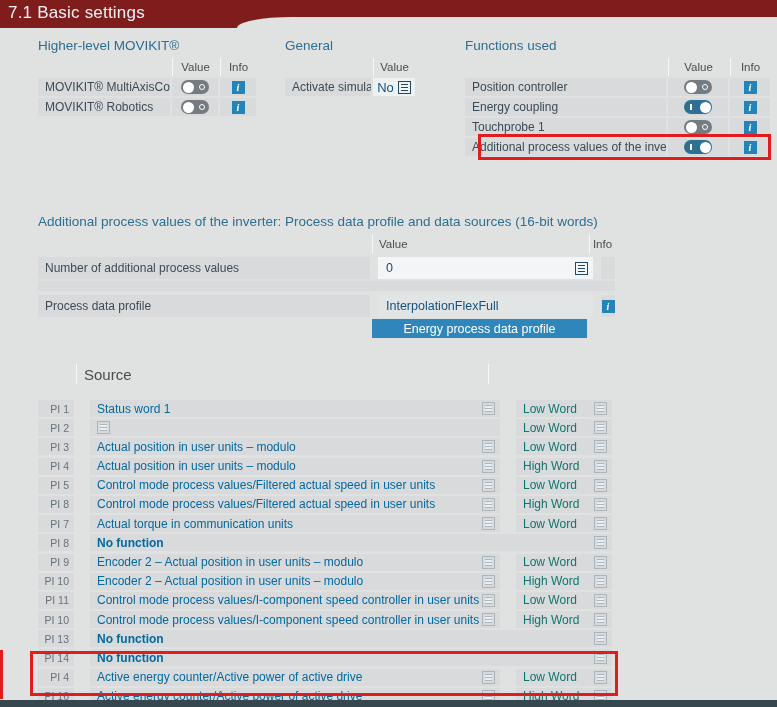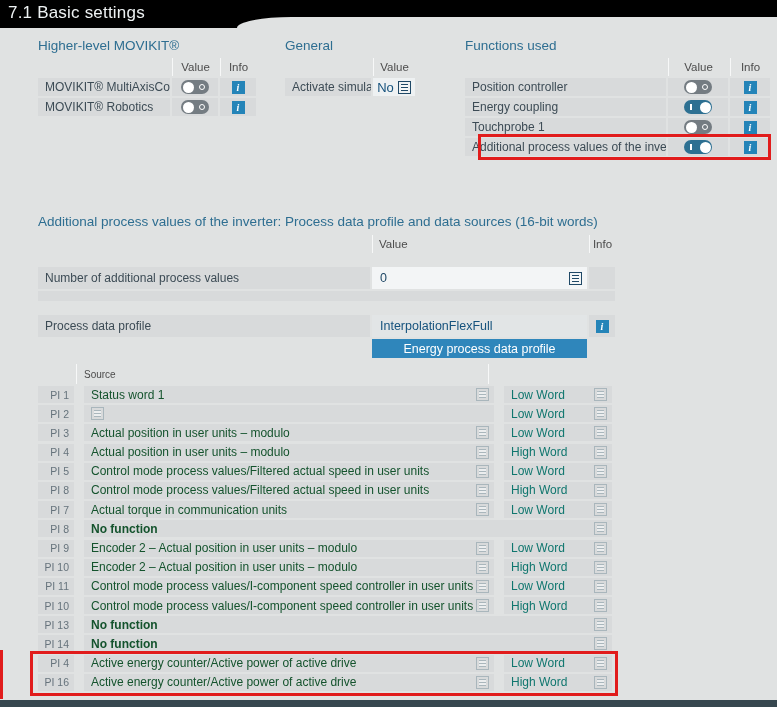--- a/index.html
+++ b/index.html
@@ -1,19 +1,19 @@
 <!DOCTYPE html>
 <html><head>
 <meta charset="utf-8">
 <style>
   html,body{margin:0;padding:0;background:#c8cccd;font-family:"Liberation Sans",sans-serif;}
   .canvas{position:relative;width:777px;height:707px;background:#e0e2e2;overflow:hidden;}
 
   
-  .titlebar{position:absolute;left:0;top:0;width:777px;height:28px;background:#000000;}
+  .titlebar{position:absolute;left:0;top:0;width:777px;height:28px;background:#7f1d1d;}
   .titlebar-text{position:absolute;left:8px;top:3px;font-size:17px;color:#eef2f3;letter-spacing:.2px;}
   .titlebar-curve{position:absolute;left:237px;top:17px;right:0;height:11px;background:#e0e2e2;border-top-left-radius:55px 11px;}
   .bottombar{position:absolute;left:0;bottom:0;width:777px;height:7px;background:#37474f;}
 
   
   .sec-title{margin:0 0 5px 0;font-size:13.5px;font-weight:400;color:#2e6e91;}
   .cell{background:#d8dadb;display:flex;align-items:center;box-sizing:border-box;}
   .hdr .cell{background:transparent;color:#4c4c4c;font-size:11.5px;justify-content:center;}
   .hdr .c-value,.hdr .c-info,.hdr-line{border-left:1px solid #f7f8f8;}
   .t-row{display:flex;gap:2px;height:18px;margin-top:2px;}
@@ -46,46 +46,46 @@
   #panel-higher{left:38px;width:218px;}
   #panel-general{left:285px;width:130px;}
   #panel-functions{left:465px;width:305px;}
   #panel-higher .c-value{width:46px;} #panel-higher .c-info{width:36px;}
   #panel-general .c-value{width:42px;}
   #panel-functions .c-value{width:60px;} #panel-functions .c-info{width:40px;}
   .gen-val{background:#eef1f2;color:#15527d;font-size:13px;gap:4px;}
 
   
   .mid{position:absolute;left:38px;top:214px;width:577px;}
-  .m-row{display:flex;gap:2px;height:22px;margin-top:14px;}
+  .m-row{display:flex;gap:8px;height:22px;margin-top:4px;}
   .m-hdr{display:flex;gap:2px;height:18px;margin-top:6px;font-size:11.5px;color:#4c4c4c;}
   .m-label{width:332px;display:flex;align-items:center;padding-left:7px;box-sizing:border-box;
     color:#3c4b55;font-size:12px;white-space:nowrap;}
   .m-value{width:215px;display:flex;align-items:center;box-sizing:border-box;}
   .m-info{flex:1;display:flex;align-items:center;justify-content:center;}
   .cellbg{background:#d8dadb;}
   .input-cell{background:#f3f5f6;color:#1f4866;font-size:12.5px;padding:0 5px 0 8px;}
   .input-cell .m-val-text{flex:1;}
   .profile-cell{background:#e2e5e6;color:#15527d;font-size:12.5px;padding-left:8px;}
   .m-spacer{height:10px;margin-top:2px;}
   .m-btnrow{margin-top:2px;display:flex;}
   .apply-btn{margin-left:334px;width:215px;height:19px;border:none;background:#2f86bb;color:#fff;
     font-family:"Liberation Sans",sans-serif;font-size:12.5px;padding:0;cursor:pointer;}
 
   
   .pi{position:absolute;left:38px;top:364px;width:574px;}
-  .pi-hdr{display:flex;height:20px;margin-bottom:2px;font-size:10px;color:#4c4c4c;}
+  .pi-hdr{display:flex;height:20px;margin-bottom:16px;font-size:15px;color:#4c4c4c;}
   .ph-pi{width:38px;}
   .ph-source{width:412px;display:flex;align-items:center;padding-left:7px;box-sizing:border-box;}
   .ph-word{flex:1;}
-  .pi-row{display:flex;gap:10px;height:17px;margin-bottom:2.2px;}
+  .pi-row{display:flex;gap:16px;height:17px;margin-bottom:2.2px;}
   .pi-l{width:36px;background:#d8dadb;display:flex;align-items:center;justify-content:flex-end;
     padding-right:5px;box-sizing:border-box;color:#66737c;font-size:10.5px;white-space:nowrap;}
   .pi-s{width:410px;background:#d8dadb;display:flex;align-items:center;padding:0 5px 0 7px;
-    box-sizing:border-box;color:#14532d;font-size:12px;white-space:nowrap;overflow:hidden;}
+    box-sizing:border-box;color:#0369a1;font-size:12px;white-space:nowrap;overflow:hidden;}
   .pi-s .txt,.pi-w .txt{flex:1;overflow:hidden;}
   .pi-w{flex:1;background:#d8dadb;display:flex;align-items:center;padding:0 5px 0 7px;
     box-sizing:border-box;color:#0f766e;font-size:12px;white-space:nowrap;}
   .pi-row.nofunc .pi-s{width:auto;flex:1;font-weight:bold;}
 
   
   .hl-box{position:absolute;border:3px solid #e11c1c;pointer-events:none;box-sizing:border-box;}
   #hl-functions{left:478px;top:134px;width:293px;height:26px;}
   #hl-pi{left:30px;top:651px;width:588px;height:45px;}
   #hl-edge{position:absolute;left:0;top:650px;width:3px;height:49px;background:#e11c1c;pointer-events:none;}

